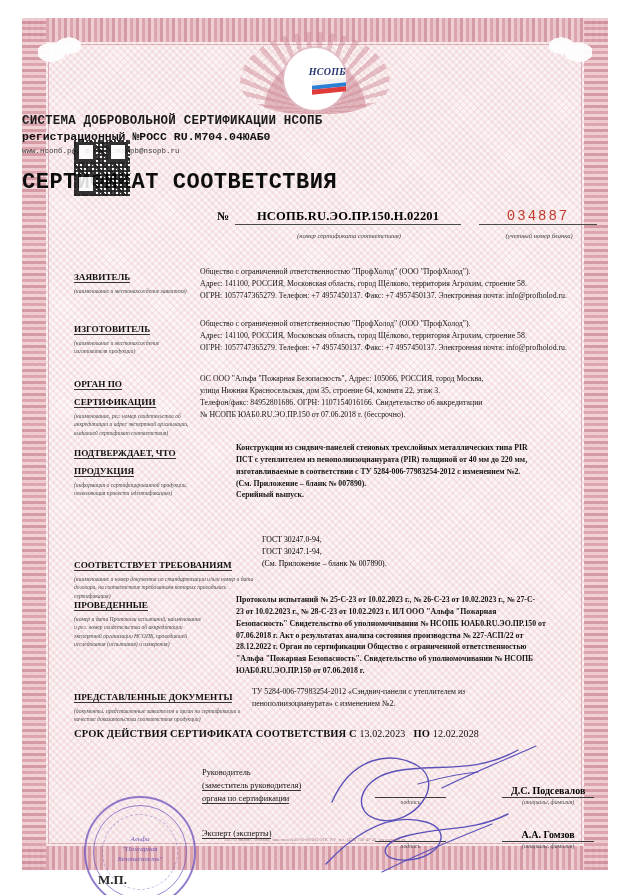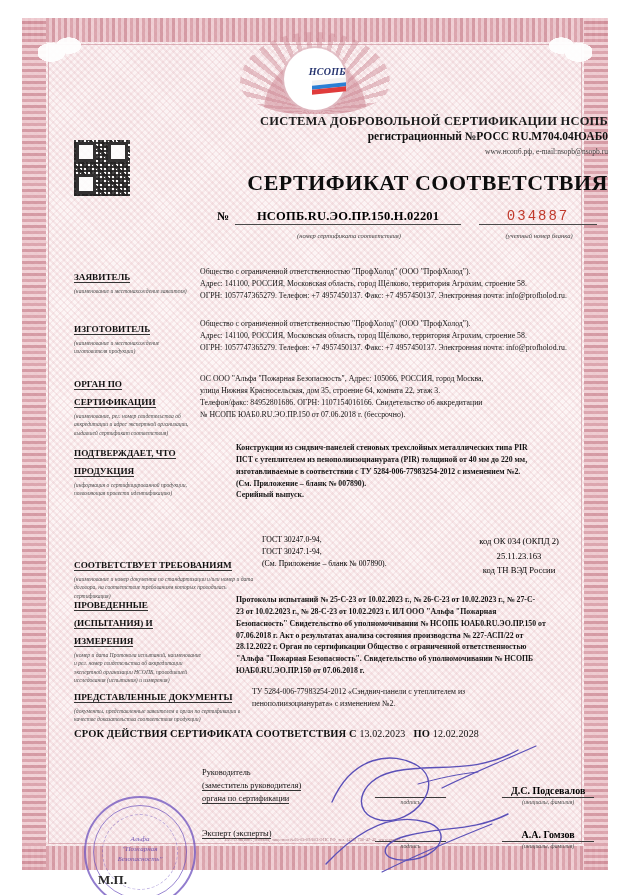--- a/index.html
+++ b/index.html
@@ -108,21 +108,21 @@
   .flag {
     width: 34px; height: 14px;
     transform: skewY(-6deg);
   }
   .flag div { height: 4.6px; }
   .flag .w { background: #f2f2f2; }
   .flag .b { background: #2b7fd4; }
   .flag .r { background: #e03b3b; }
 
   
-  .hdr { position: absolute; left: 0; right: 0; text-align: right; }
+  .hdr { position: absolute; left: 0; right: 0; text-align: left; font-family: Liberation Mono, monospace; }
   .sys-title {
     top: 96px;
     font-size: 12.5px;
     font-weight: bold;
     color: #1b1b1b;
     letter-spacing: .2px;
   }
   .reg-title {
     top: 112px;
     font-size: 11.5px;
@@ -466,32 +466,26 @@
       <div class="lbl">
         <span class="lbl-main">СООТВЕТСТВУЕТ ТРЕБОВАНИЯМ</span>
         <div class="lbl-sub">(наименование и номер документа по стандартизации и/или номер и дата договора, на соответствие требованиям которых проводилась сертификация)</div>
       </div>
       <div class="reqs-flex">
         <div class="reqs-left">
           <div>ГОСТ 30247.0-94,</div>
           <div>ГОСТ 30247.1-94,</div>
           <div>(См. Приложение – бланк № 007890).</div>
         </div>
-        <div class="reqs-right">
-          <div>код ОК 034 (ОКПД 2)</div>
-          <div>25.11.23.163</div>
-          <div>код ТН ВЭД России</div>
-        </div>
       </div>
     </div>
 
     <div class="row r-tests">
       <div class="lbl">
         <div><span class="lbl-main">ПРОВЕДЕННЫЕ</span></div>
-        <div><span class="lbl-main">(ИСПЫТАНИЯ) И ИЗМЕРЕНИЯ</span></div>
         <div class="lbl-sub">(номер и дата Протокола испытаний, наименование и рег. номер свидетельства об аккредитации экспертной организации НСОПБ, проводившей исследования (испытания) и измерения)</div>
       </div>
       <div class="val">
         <div class="ln">Протоколы испытаний № 25-С-23 от 10.02.2023 г., № 26-С-23 от 10.02.2023 г., № 27-С-</div>
         <div class="ln">23 от 10.02.2023 г., № 28-С-23 от 10.02.2023 г. ИЛ ООО "Альфа "Пожарная</div>
         <div class="ln">Безопасность" Свидетельство об уполномочивании № НСОПБ ЮАБ0.RU.ЭО.ПР.150 от</div>
         <div class="ln">07.06.2018 г. Акт о результатах анализа состояния производства № 227-АСП/22 от</div>
         <div class="ln">28.12.2022 г. Орган по сертификации Общество с ограниченной ответственностью</div>
         <div class="ln">"Альфа "Пожарная Безопасность". Свидетельство об уполномочивании № НСОПБ</div>
         <div class="ln">ЮАБ0.RU.ЭО.ПР.150 от 07.06.2018 г.</div>

